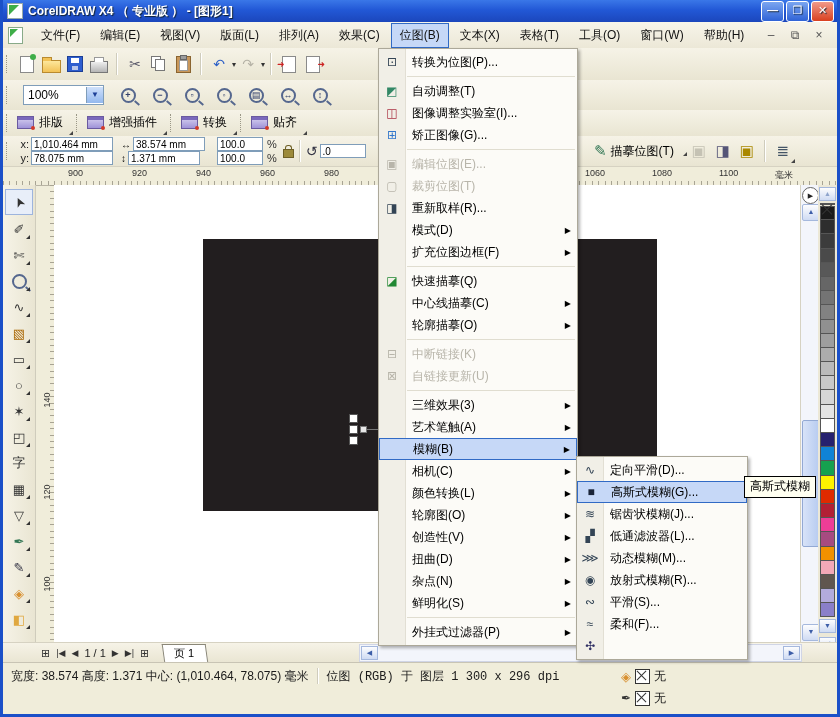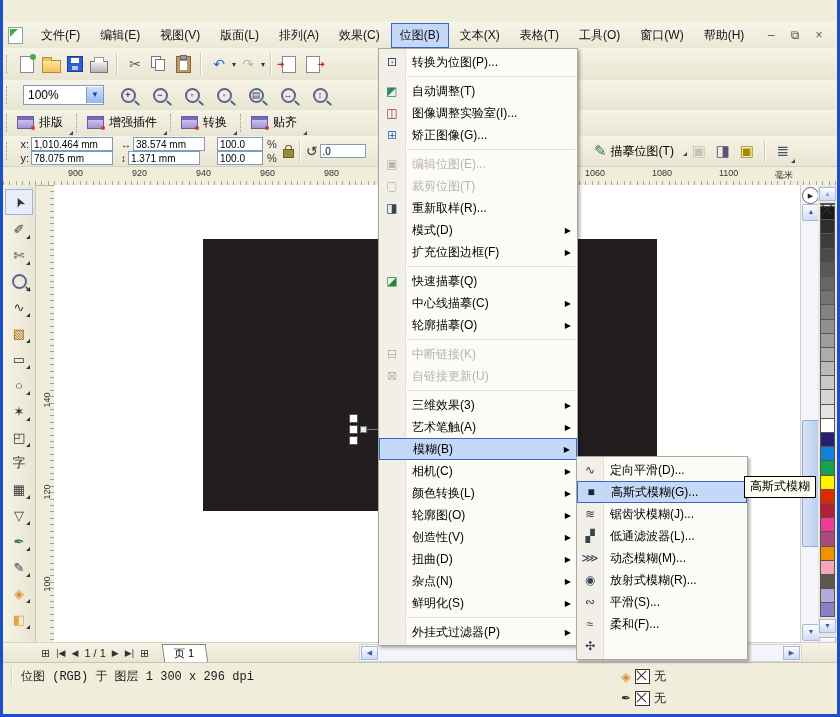--- a/index.html
+++ b/index.html
@@ -138,20 +138,29 @@
   .mi.dis .lbl,.mi.dis .gut,.mi.dis .sarrow{color:#b8b5aa;}
   .mi.hl{background:#c6d8f7;border:1px solid #316ac5;height:20px;}
   .msep{height:1px;background:#e0ddd0;margin:3px 2px 3px 28px;}
   .tooltip{position:absolute;left:741px;top:476px;background:#fffff0;border:1px solid #000;padding:1px 5px 2px;z-index:70;white-space:nowrap;}
 </style>
 </head>
 <body>
 
 <div id="window">
 
+  <div class="titlebar">
+    <span class="appicon"></span>
+    <span>CorelDRAW X4 （ 专业版 ） - [图形1]</span>
+    <span class="titlebtns">
+      <span class="tbtn">—</span>
+      <span class="tbtn">❐</span>
+      <span class="tbtn close">✕</span>
+    </span>
+  </div>
 
   <div class="menubar">
     <span class="docicon"></span>
     <span id="menubar-items" style="display: flex;">
         <span class="mitem">文件(F)</span>
         <span class="mitem">编辑(E)</span>
         <span class="mitem">视图(V)</span>
         <span class="mitem">版面(L)</span>
         <span class="mitem">排列(A)</span>
         <span class="mitem">效果(C)</span>
@@ -455,20 +464,21 @@
     </span>
     <span class="ptab"><span>页 1</span></span>
   </div>
   <div class="hscroll">
     <span class="hsbtn" style="left:1px;">◀</span>
     <span class="hsbtn" style="right:1px;">▶</span>
   </div>
 
   <div class="statusbar">
     <div class="srow r1">
+      <span class="stext">宽度: 38.574 高度: 1.371  中心: (1,010.464, 78.075) 毫米</span>
       <span class="sdiv"></span>
       <span class="stext" style="padding-left:0;font-family:Liberation Mono, monospace;">位图 (RGB) 于 图层 1 300 x 296 dpi</span>
       <span class="indic" style="left:618px;">
         <span class="fillglyph">◈</span>
         <span class="xswatch"></span>
         <span>无</span>
       </span>
     </div>
     <div class="srow r2">
       <span class="indic" style="left:618px;">

